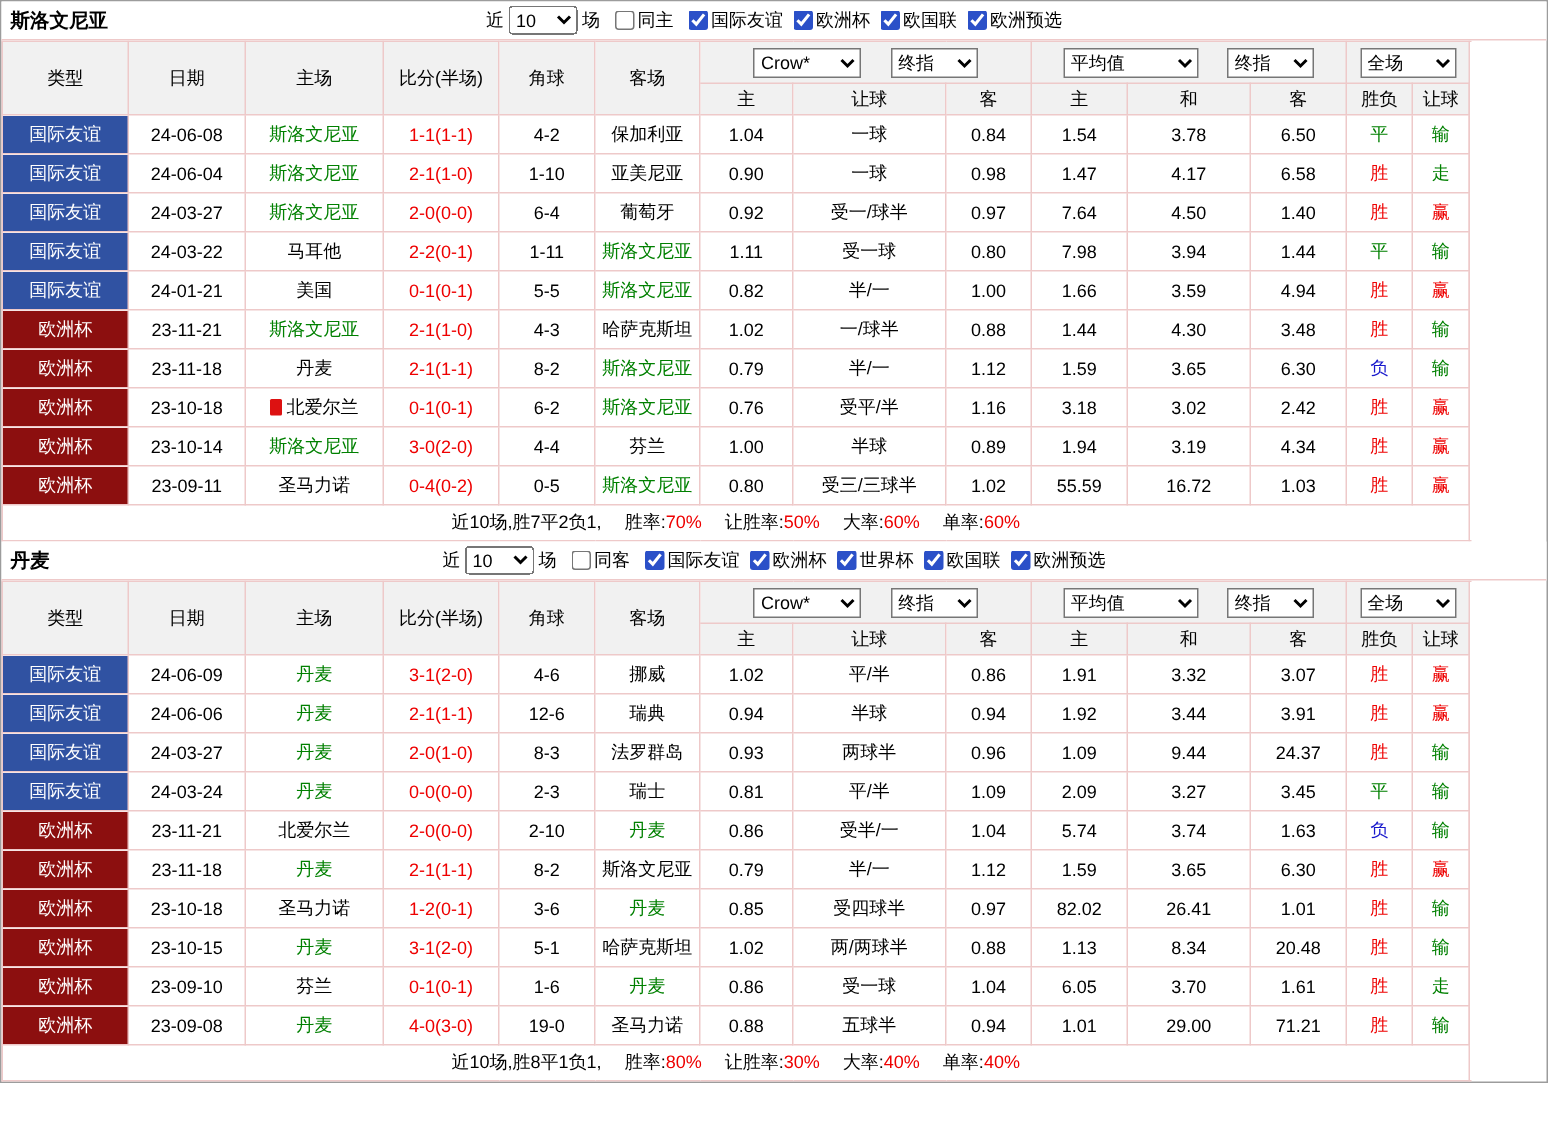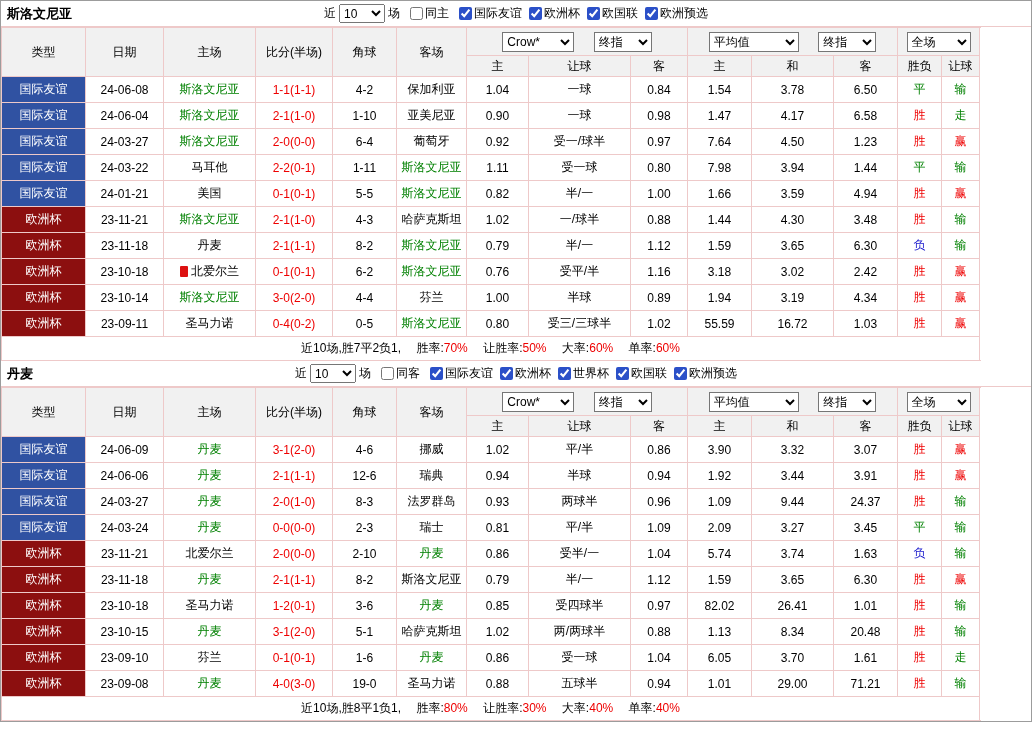--- a/index.html
+++ b/index.html
@@ -205,21 +205,21 @@
             <td>24-03-27</td>
             <td class="focus"><span>斯洛文尼亚</span></td>
             <td class="score">2-0(0-0)</td>
             <td>6-4</td>
             <td>葡萄牙</td>
             <td>0.92</td>
             <td>受一/球半</td>
             <td>0.97</td>
             <td>7.64</td>
             <td>4.50</td>
-            <td>1.23</td>
+            <td>1.40</td>
             <td class="c-red">胜</td>
             <td class="c-red">赢</td>
             <td class="c-green">小</td>
           </tr>
           <tr>
             <td class="type type-friendly">国际友谊</td>
             <td>24-03-22</td>
             <td><span>马耳他</span></td>
             <td class="score">2-2(0-1)</td>
             <td>1-11</td>
@@ -437,21 +437,21 @@
           <tr>
             <td class="type type-friendly">国际友谊</td>
             <td>24-06-09</td>
             <td class="focus"><span>丹麦</span></td>
             <td class="score">3-1(2-0)</td>
             <td>4-6</td>
             <td>挪威</td>
             <td>1.02</td>
             <td>平/半</td>
             <td>0.86</td>
-            <td>3.90</td>
+            <td>1.91</td>
             <td>3.32</td>
             <td>3.07</td>
             <td class="c-red">胜</td>
             <td class="c-red">赢</td>
             <td class="c-red">大</td>
           </tr>
           <tr>
             <td class="type type-friendly">国际友谊</td>
             <td>24-06-06</td>
             <td class="focus"><span>丹麦</span></td>

